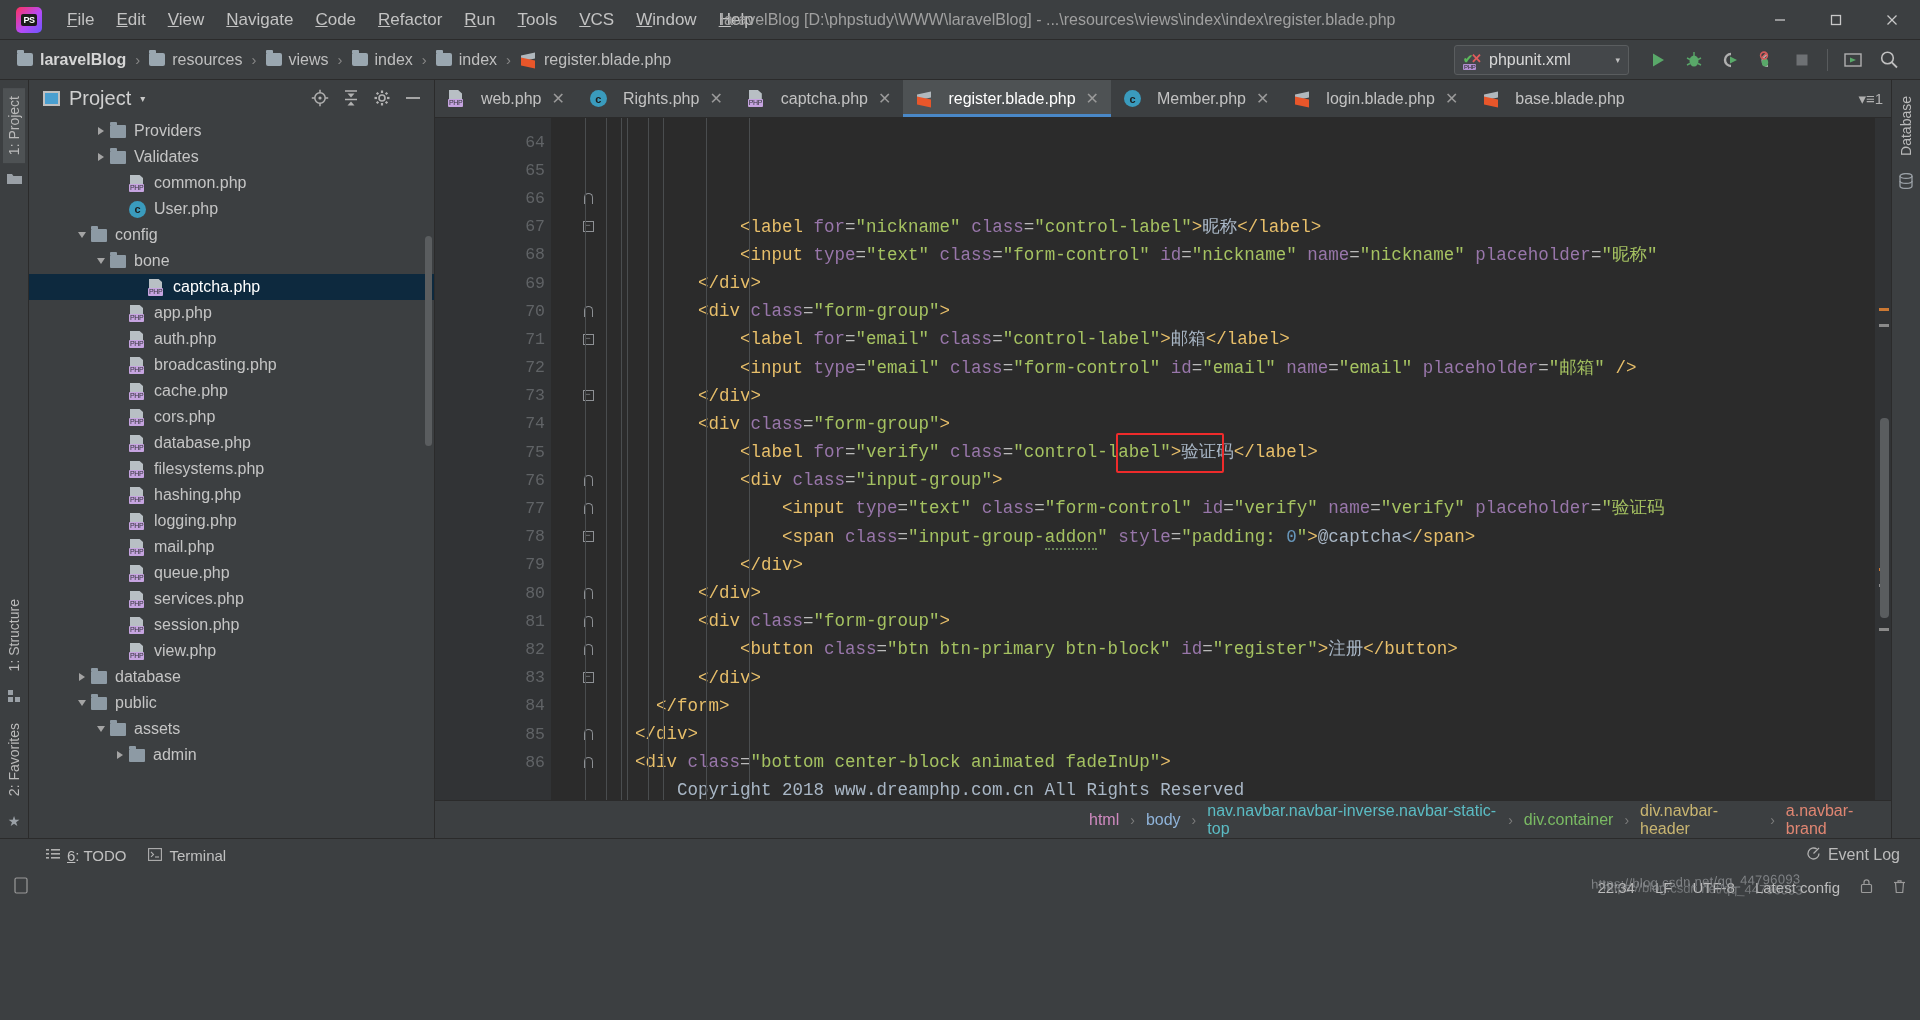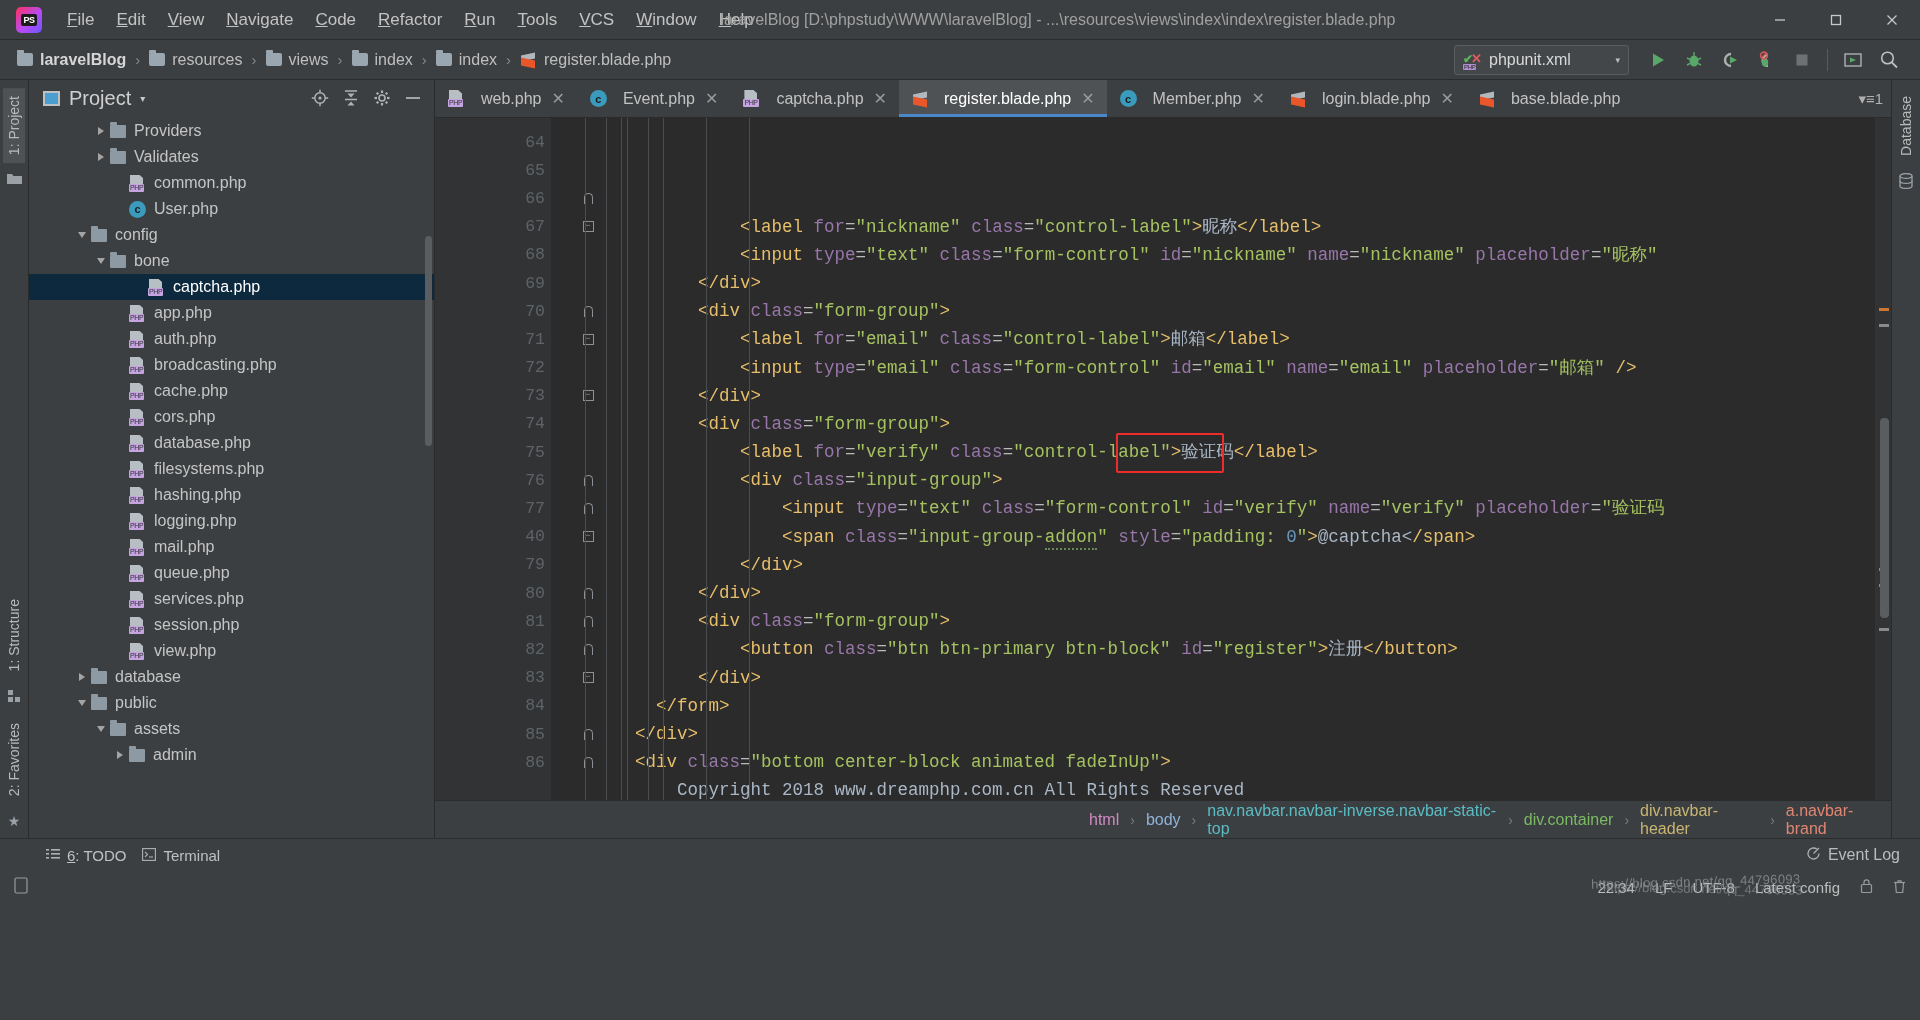--- a/index.html
+++ b/index.html
@@ -195,21 +195,21 @@
 
   
   .rightstrip {
     width:29px; flex:0 0 29px; background:#3c3f41; border-left:1px solid #2b2b2b;
     display:flex; flex-direction:column; align-items:center; padding-top:8px;
   }
 
   
   .toolwin {
     height:34px; flex:0 0 34px; background:#3c3f41; display:flex; align-items:center;
-    border-top:1px solid #2b2b2b; padding-left:46px; gap:16px;
+    border-top:1px solid #2b2b2b; padding-left:46px; gap:22px;
   }
   .tw-item { display:flex; align-items:center; font-size:15px; color:#c0c0c0; gap:7px;}
   .tw-item .u { text-decoration:underline;}
   .tw-right { margin-left:auto; display:flex; padding-right:20px; gap:7px;}
   .statusbar {
     height:30px; flex:0 0 30px; background:#3c3f41; display:flex; align-items:center;
     padding:0 14px; font-size:15px; color:#bdbdbd; gap:0; position:relative;
   }
   .sb-right { margin-left:auto; display:flex; align-items:center; gap:20px;}
   .sb-item { white-space:nowrap; }
@@ -627,21 +627,21 @@
           <div class="etab">
             <span class="t-php">
               <span class="pg"></span>
               <span class="pl">PHP</span>
             </span>
             <span>web.php</span>
             <span class="close">✕</span>
           </div>
           <div class="etab">
             <span class="t-class">c</span>
-            <span>Event.php</span>
+            <span>Rights.php</span>
             <span class="close">✕</span>
           </div>
           <div class="etab">
             <span class="t-php">
               <span class="pg"></span>
               <span class="pl">PHP</span>
             </span>
             <span>captcha.php</span>
             <span class="close">✕</span>
           </div>
@@ -737,21 +737,21 @@
                 <span class="fold-cap"></span>
               </span>
             </div>
             <div class="gline">
               <span>77</span>
               <span class="fold">
                 <span class="fold-cap"></span>
               </span>
             </div>
             <div class="gline">
-              <span>40</span>
+              <span>78</span>
               <span class="fold">
                 <span class="fold-box">−</span>
               </span>
             </div>
             <div class="gline">
               <span>79</span>
             </div>
             <div class="gline">
               <span>80</span>
               <span class="fold">

